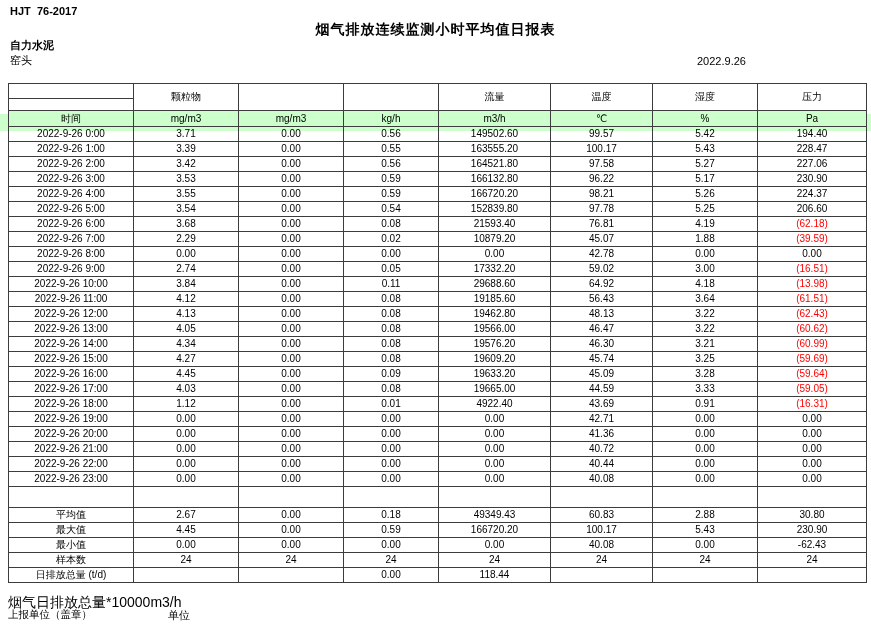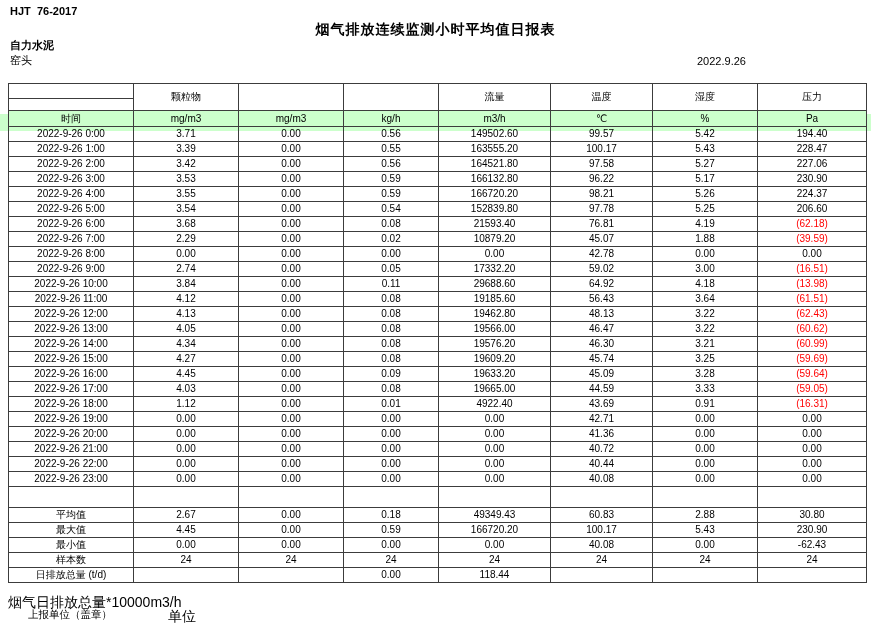--- a/index.html
+++ b/index.html
@@ -24,22 +24,22 @@
     padding:0;line-height:1;white-space:nowrap;overflow:hidden;
   }
   tr.h1 td{height:14px;}
   tr.h2 td{height:11px;}
   tr.units td{height:15px;background:#CCFFCC;}
   tr.datarow td{height:14px;}
   tr.spacer td{height:20px;}
   tr.sumrow td{height:14px;}
   .neg{color:#FF0000;}
   #footer-note{left:8px;top:594px;font-size:14px;}
-  #footer-report-unit{left:8px;top:608px;font-size:10.5px;margin-left:20px;}
-  #footer-unit{left:168px;top:608px;font-size:14px;}
+  #footer-report-unit{left:8px;top:608px;font-size:10.5px;}
+  #footer-unit{left:168px;top:608px;font-size:11px;}
 </style>
 </head>
 <body>
 
 <div class="abs" id="std">HJT  76-2017</div>
 <div class="abs" id="title">烟气排放连续监测小时平均值日报表</div>
 <div class="abs" id="company">自力水泥</div>
 <div class="abs" id="station">窑头</div>
 <div class="abs" id="report-date">2022.9.26</div>
 

